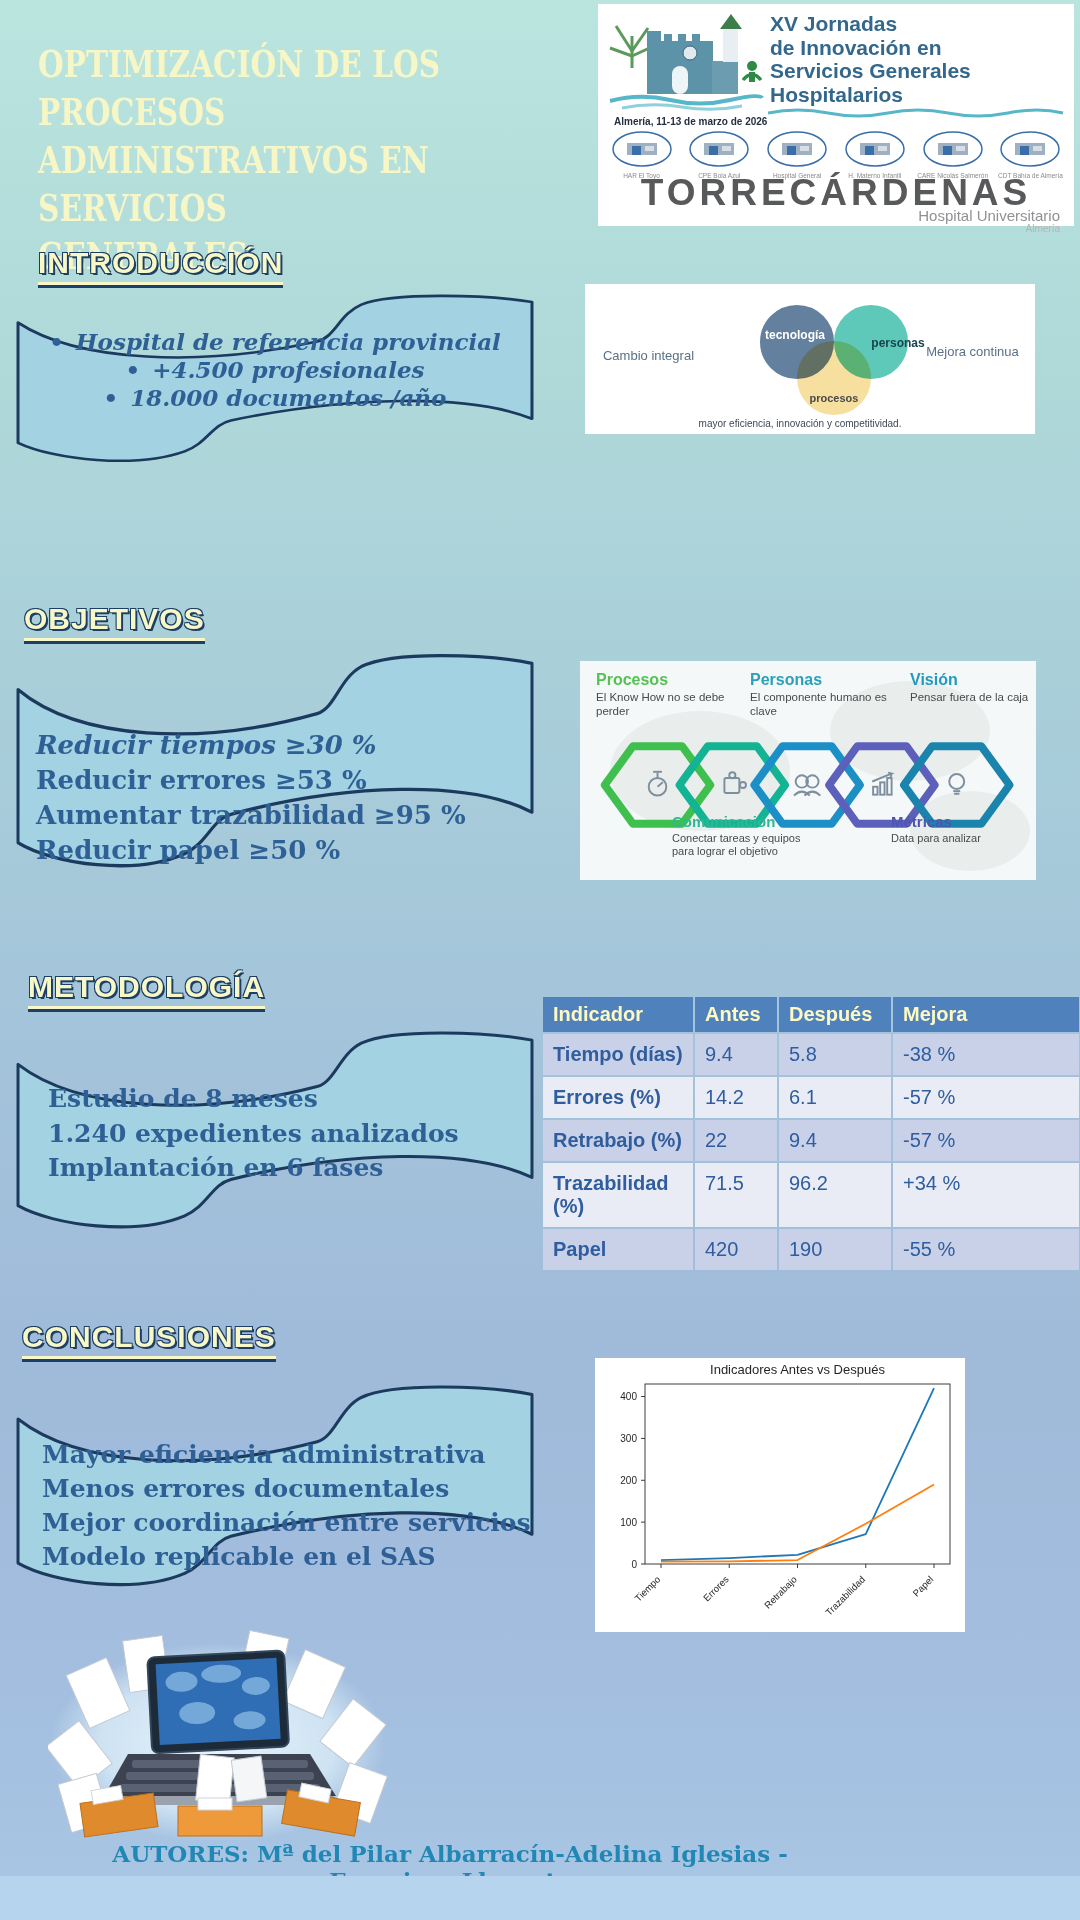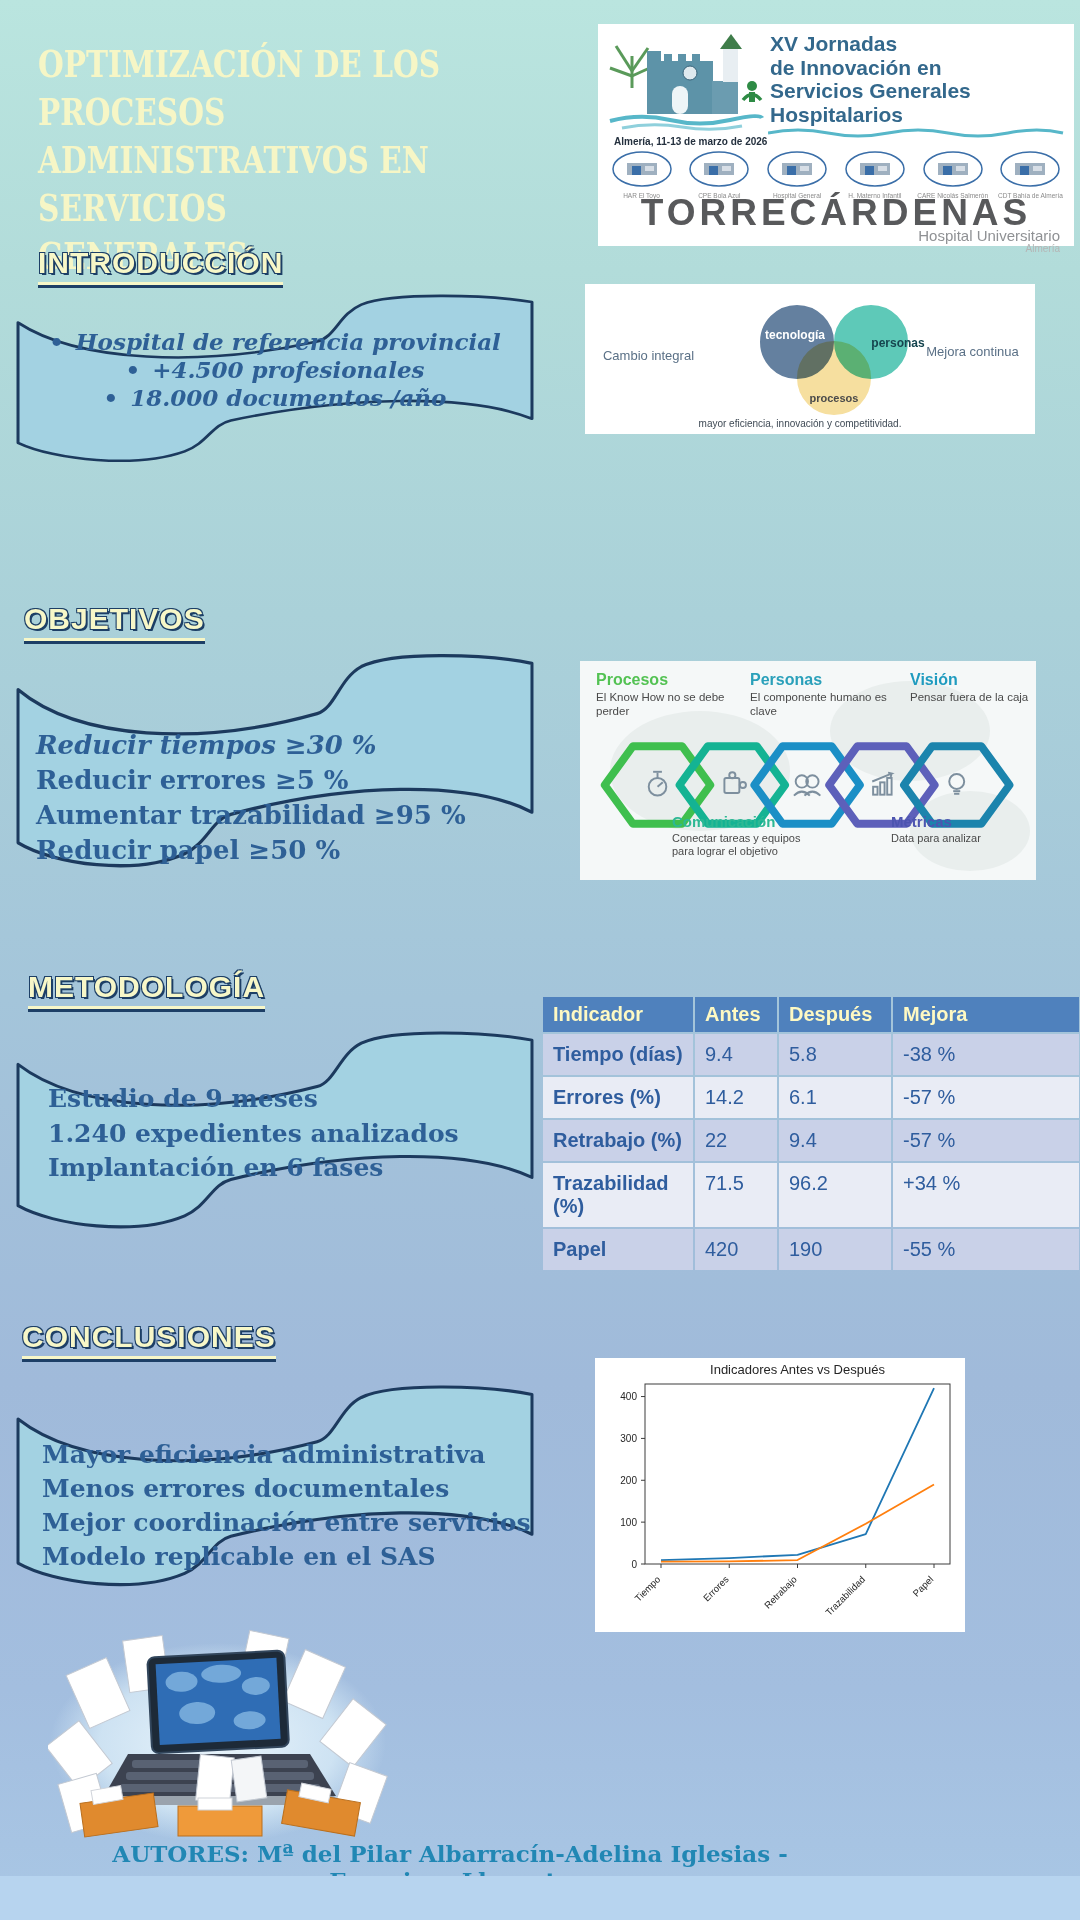--- a/index.html
+++ b/index.html
@@ -29,21 +29,21 @@
   .wave-svg{position:absolute;left:0;top:0;width:100%;height:100%;}
   .wave-content{position:relative;z-index:1;font-family:"DejaVu Serif",serif;font-weight:700;color:#2e6096;}
   #intro-list{padding:38px 26px 0;text-align:center;font-style:italic;font-size:23px;line-height:1.21;}
   #intro-list .bullet{margin-right:12px;}
   #objetivos-list{padding:80px 0 0 22px;font-size:26px;line-height:1.35;}
   #objetivos-list .line-0{font-style:italic;}
   #metodologia-list{padding:56px 0 0 34px;font-size:25px;line-height:1.38;}
   #conclusiones-list{padding:58px 0 0 28px;font-size:25px;line-height:1.36;}
 
   
-  .logo-card{position:absolute;left:598px;top:24px;width:476px;height:222px;background:#fff;}
+  .logo-card{position:absolute;left:598px;top:4px;width:476px;height:222px;background:#fff;}
   .event-name{position:absolute;left:172px;top:8px;width:300px;font-size:21px;font-weight:700;color:#33688c;line-height:1.12;}
   .event-wave{position:absolute;left:170px;top:102px;}
   .event-date{position:absolute;left:16px;top:112px;font-size:10px;font-weight:700;color:#24303e;}
   .centers-row{position:absolute;left:6px;top:126px;width:464px;display:flex;justify-content:space-between;}
   .center-item{width:75px;text-align:center;}
   .center-label{font-size:6.5px;line-height:1.15;color:#8a8a8a;}
   .hospital-name{position:absolute;left:0;top:168px;width:100%;text-align:center;font-size:37px;font-weight:700;letter-spacing:4px;color:#58595b;}
   .hospital-type{position:absolute;right:14px;top:203px;font-size:15px;color:#8f9194;}
   .hospital-city{position:absolute;right:14px;top:219px;font-size:10px;color:#b5b5b5;}
 
@@ -180,32 +180,32 @@
         <div><span class="bullet">•</span><span>18.000 documentos /año</span></div>
       </div>
   </div>
 
   <div class="wavebox" id="box-objetivos">
     <svg class="wave-svg" viewBox="0 0 520 212" preserveAspectRatio="none">
       <path d="M4,38 C64,84 186,90 302,60 C320,55 324,28 346,17 C378,2 474,6 516,14 L516,150 C452,120 330,124 216,152 C197,157 193,178 170,188 C122,208 40,198 4,178 Z" fill="#a3d2e2" stroke="#1c3a5e" stroke-width="3" stroke-linejoin="round"></path>
     </svg>
     <div class="wave-content" id="objetivos-list">
         <div class="line-0">Reducir tiempos ≥30 %</div>
-        <div class="line-1">Reducir errores ≥5 %</div>
+        <div class="line-1">Reducir errores ≥53 %</div>
         <div class="line-2">Aumentar trazabilidad ≥95 %</div>
         <div class="line-3">Reducir papel ≥50 %</div>
       </div>
   </div>
 
   <div class="wavebox" id="box-metodologia">
     <svg class="wave-svg" viewBox="0 0 520 212" preserveAspectRatio="none">
       <path d="M4,38 C64,84 186,90 302,60 C320,55 324,28 346,17 C378,2 474,6 516,14 L516,150 C452,120 330,124 216,152 C197,157 193,178 170,188 C122,208 40,198 4,178 Z" fill="#a3d2e2" stroke="#1c3a5e" stroke-width="3" stroke-linejoin="round"></path>
     </svg>
     <div class="wave-content" id="metodologia-list">
-        <div class="line-0">Estudio de 9 meses</div>
+        <div class="line-0">Estudio de 8 meses</div>
         <div class="line-1">1.240 expedientes analizados</div>
         <div class="line-3">Implantación en 6 fases</div>
       </div>
   </div>
 
   <div class="wavebox" id="box-conclusiones">
     <svg class="wave-svg" viewBox="0 0 520 212" preserveAspectRatio="none">
       <path d="M4,38 C64,84 186,90 302,60 C320,55 324,28 346,17 C378,2 474,6 516,14 L516,150 C452,120 330,124 216,152 C197,157 193,178 170,188 C122,208 40,198 4,178 Z" fill="#a3d2e2" stroke="#1c3a5e" stroke-width="3" stroke-linejoin="round"></path>
     </svg>
     <div class="wave-content" id="conclusiones-list">

